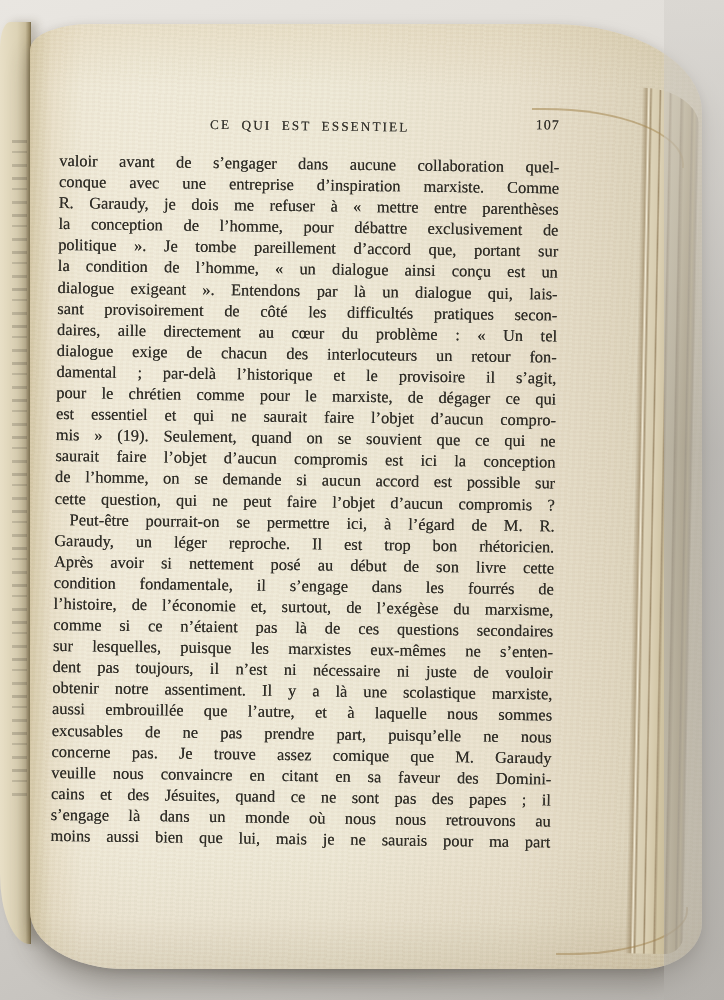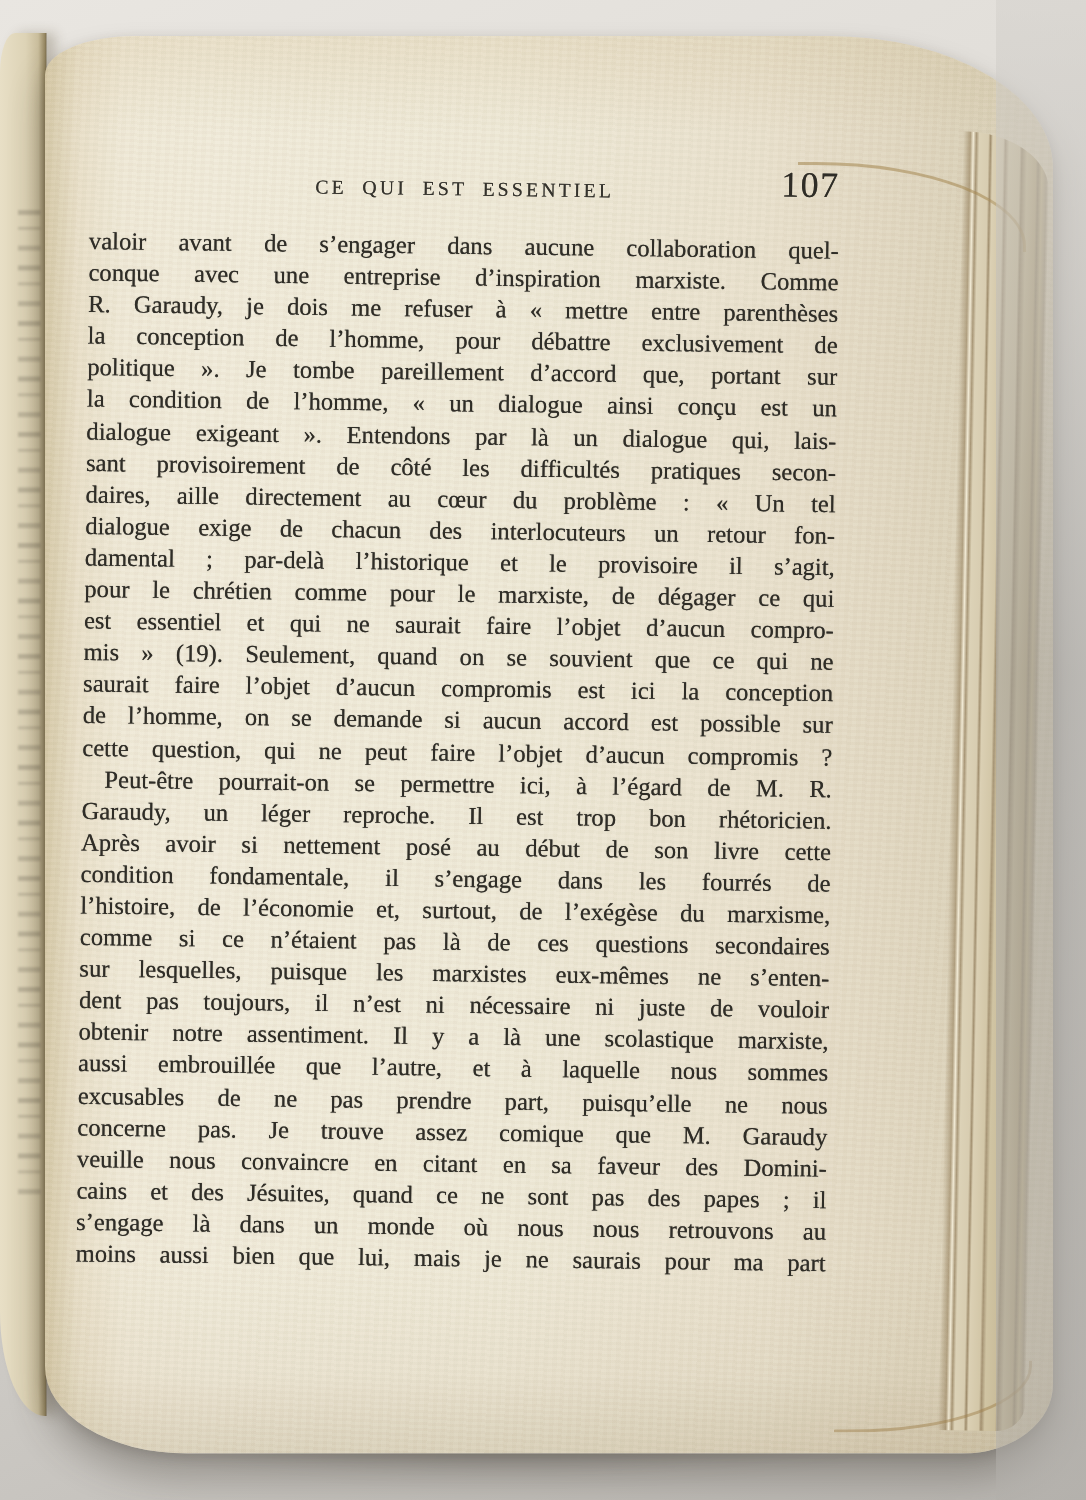--- a/index.html
+++ b/index.html
@@ -55,21 +55,21 @@
     border-bottom:2px solid rgba(160,130,78,.5);border-right:2px solid rgba(160,130,78,.4);
     border-bottom-right-radius:120px 44px;filter:blur(.5px);}
   
   .text-block{position:absolute;left:60px;top:108px;width:500px;
     transform:rotate(.75deg);transform-origin:0 0;
     color:#2f2d27;font-size:16.4px;line-height:21.1px;}
   .running-head{position:relative;height:24px;margin-bottom:18px;}
   .rh-title{position:absolute;left:50%;top:4px;transform:translateX(-50%);
     font-size:13.2px;letter-spacing:2.1px;word-spacing:5px;white-space:nowrap;
     color:#35332d;text-shadow:0 0 .4px rgba(53,51,45,.8);}
-  .rh-num{position:absolute;right:0;top:0;font-size:24px;letter-spacing:1px;
+  .rh-num{position:absolute;right:0;top:0;font-size:14px;letter-spacing:1px;
     text-shadow:0 0 .4px rgba(53,51,45,.8);}
   .body-lines .line{height:21.1px;text-align:justify;text-align-last:justify;
     text-shadow:0 0 .45px rgba(47,45,39,.85);}
   .body-lines .line.indent{padding-left:15px;}
   
   .watermark{position:absolute;left:192px;top:611px;white-space:nowrap;
     font-family:"Liberation Sans",sans-serif;font-size:47px;font-weight:400;
     letter-spacing:1.4px;color:#2456e8;mix-blend-mode:multiply;opacity:.95;}
 </style>
 </head>

